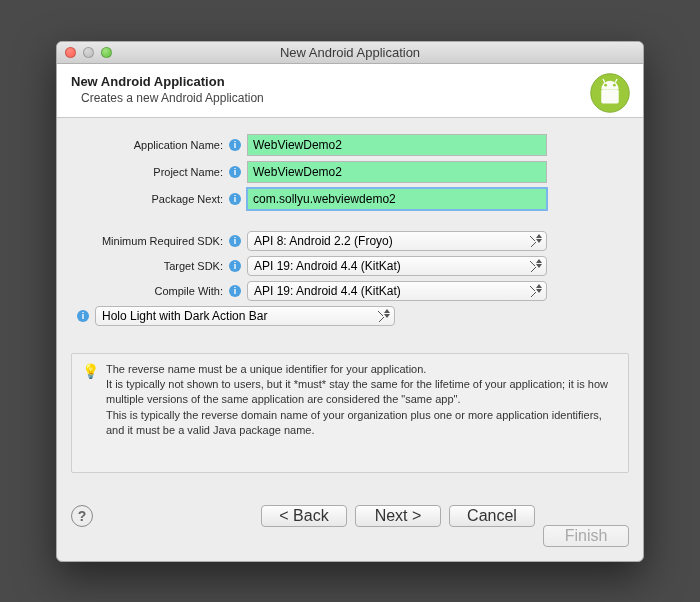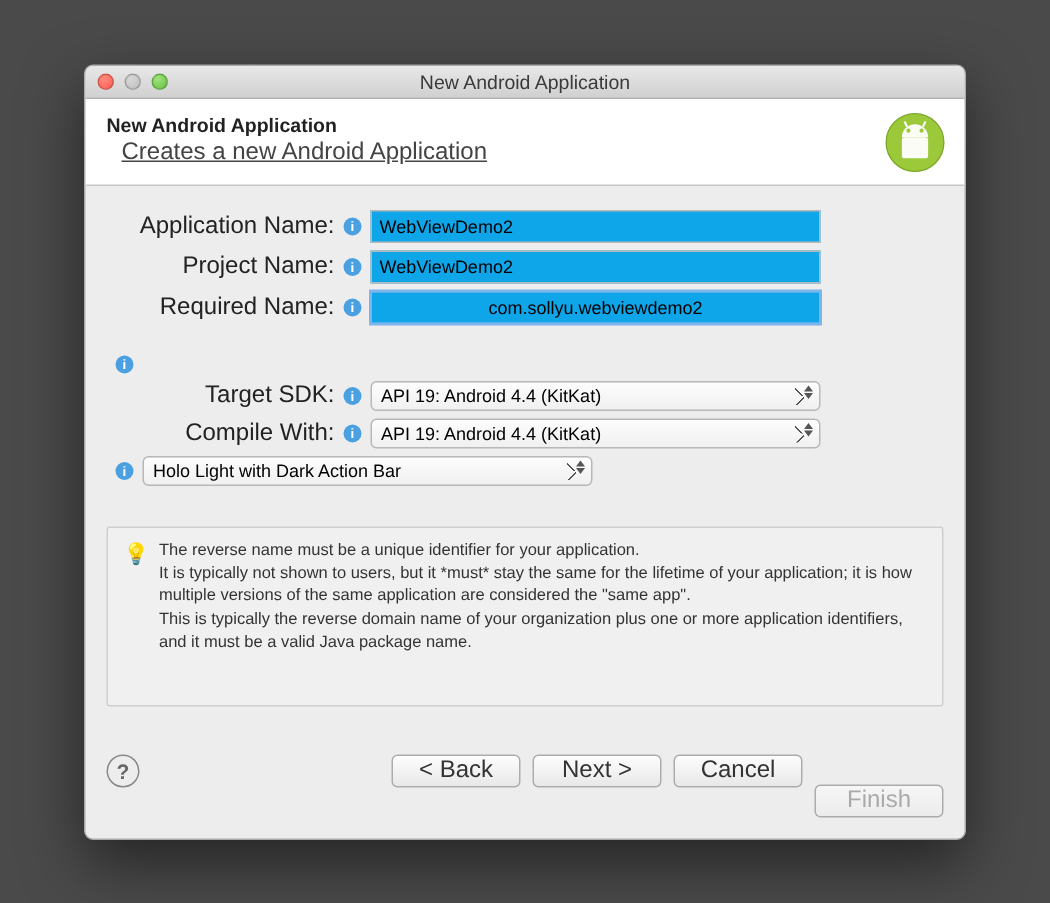--- a/index.html
+++ b/index.html
@@ -49,53 +49,52 @@
   .banner {
     background: #fff;
     padding: 10px 14px 12px 14px;
     border-bottom: 1px solid #c8c8c8;
     position: relative;
   }
   .banner h1 {
     margin: 0 0 2px 0; font-size: 13px; font-weight: bold; color: #222;
   }
   .banner p {
-    margin: 0; padding-left: 10px; font-size: 16px; color: #444; text-decoration: underline;
+    margin: 0; padding-left: 10px; font-size: 12px; color: #444;
   }
   .banner-icon {
     position: absolute; right: 12px; top: 8px;
     width: 42px; height: 42px;
   }
   .form-area {
     padding: 16px 20px 10px 20px;
   }
   .row {
     display: flex; align-items: center; margin-bottom: 5px;
   }
   .row label {
     width: 146px; text-align: right; margin-right: 6px;
-    font-size: 16px; color: #222;
+    font-size: 11px; color: #222;
   }
   .info-icon {
     width: 12px; height: 12px; border-radius: 50%;
     background: #4aa0e0; color: #fff; font-size: 9px;
     display: inline-flex; align-items: center; justify-content: center;
     font-weight: bold; margin-right: 6px; flex-shrink: 0;
   }
   .row input[type=text] {
     flex: 1; max-width: 300px;
     border: 1px solid #b8b8b8; padding: 3px 5px;
-    font-size: 12px; background: #0ea5e9;
+    font-size: 12px; background: #86efac;
     border-radius: 0;
   }
   .row input.focused {
     outline: 2px solid #7cb5ec;
     outline-offset: -1px;
     border-color: #6ca9e0;
-    text-align: center;
   }
   .row select, .select-fake {
     flex: 1; max-width: 300px;
     border: 1px solid #b8b8b8; border-radius: 4px;
     padding: 2px 20px 2px 6px; font-size: 12px;
     background: linear-gradient(#fdfdfd, #f0f0f0);
     position: relative;
     height: 20px;
     display: flex; align-items: center;
   }
@@ -197,29 +196,37 @@
       <input type="text" value="WebViewDemo2" style="">
     </div>
 
     <div class="row">
       <label>Project Name:</label>
       <span class="info-icon">i</span>
       <input type="text" value="WebViewDemo2" style="">
     </div>
 
     <div class="row">
-      <label>Required Name:</label>
+      <label>Package Next:</label>
       <span class="info-icon">i</span>
       <input type="text" class="focused" value="com.sollyu.webviewdemo2" style="">
     </div>
 
     <div class="gap"></div>
 
     <div class="row">
-      <span class="info-icon">i</span>
+      <label>Minimum Required SDK:</label>
+      <span class="info-icon">i</span>
+      <div class="select-fake">
+        <span>API 8: Android 2.2 (Froyo)</span>
+        <span class="sel-arrows">
+            <span class="up"></span>
+            <span class="dn"></span>
+          </span>
+      </div>
     </div>
 
     <div class="row">
       <label>Target SDK:</label>
       <span class="info-icon">i</span>
       <div class="select-fake">
         <span>API 19: Android 4.4 (KitKat)</span>
         <span class="sel-arrows">
             <span class="up"></span>
             <span class="dn"></span>

